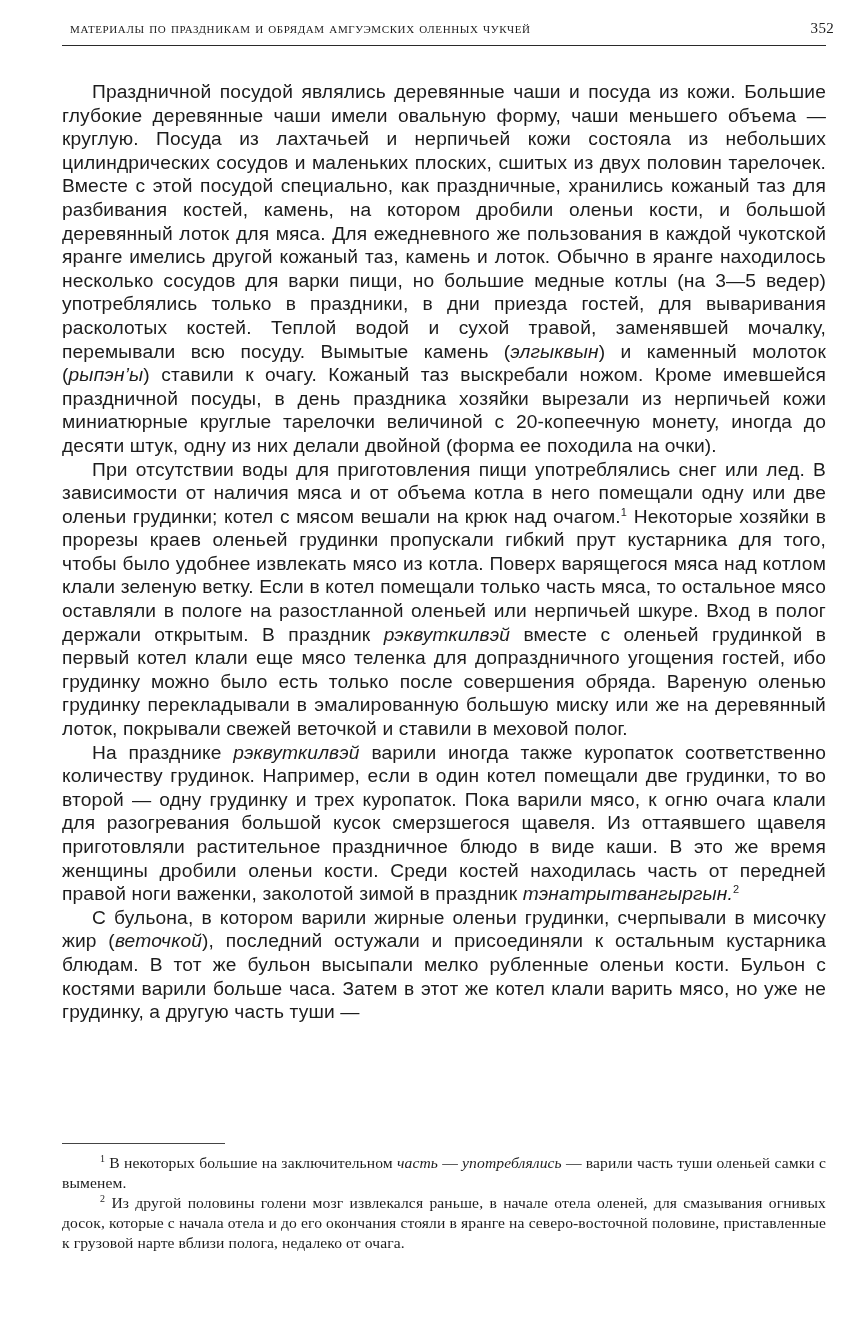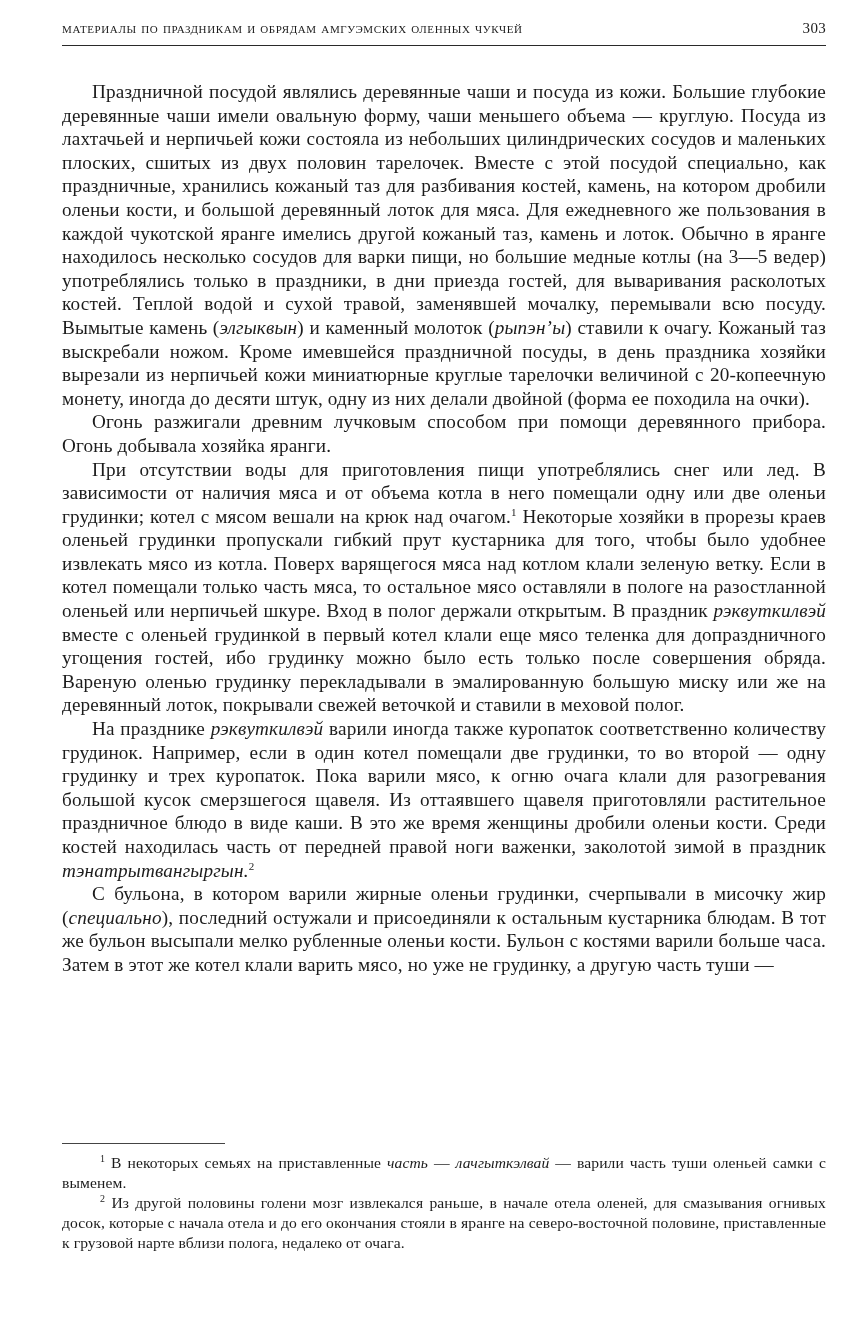--- a/index.html
+++ b/index.html
@@ -6,34 +6,34 @@
   body {
     width: 857px; height: 1329px;
     background: #ffffff;
     color: #1c1c1c;
     font-family: "DejaVu Serif", "Liberation Serif", serif;
     position: relative;
     overflow: hidden;
   }
   .page { position: absolute; left: 62px; top: 0; width: 764px; }
   .running-head {
-    position: absolute; top: 19px; left: 0; width: 764px;
+    position: absolute; top: 19px; left: 8px; width: 764px;
     display: flex; justify-content: space-between; align-items: baseline;
     font-size: 14.5px; letter-spacing: 0.3px;
     font-family: "Liberation Serif", serif;
   }
   .running-head .title { font-variant: small-caps; text-transform: lowercase; letter-spacing: 0.6px; font-size: 16px; }
   .running-head .pnum { font-size: 15px; }
   .head-rule {
     position: absolute; top: 45px; left: 0; width: 764px; height: 0;
     border-top: 1.5px solid #2a2a2a;
   }
   .body-text {
     position: absolute; top: 80px; left: 0; width: 764px;
-    font-family: Liberation Serif, serif;
+    font-family: Liberation Sans, sans-serif;
     font-size: 19.2px;
     line-height: 23.6px;
     text-align: justify;
     hyphens: manual;
     letter-spacing: 0.15px;
   }
   .body-text p { margin: 0; text-indent: 30px; }
   i, .it { font-style: italic; }
   sup { font-size: 11px; line-height: 0; vertical-align: 7px; }
   .fn-rule {
@@ -50,30 +50,29 @@
   }
   .footnotes p { margin: 0; text-indent: 38px; }
   .footnotes sup { font-size: 10px; vertical-align: 6px; }
 </style>
 </head>
 <body>
 
 <div class="page">
   <div class="running-head">
     <span class="title">МАТЕРИАЛЫ ПО ПРАЗДНИКАМ И ОБРЯДАМ АМГУЭМСКИХ ОЛЕННЫХ ЧУКЧЕЙ</span>
-    <span class="pnum">303</span>
+    <span class="pnum">352</span>
   </div>
   <div class="head-rule"></div>
 
   <div class="body-text" id="body-text">
       <p><span>Праздничной посудой являлись деревянные чаши и посуда из кожи. Большие глубокие деревянные чаши имели овальную форму, чаши меньшего объема — круглую. Посуда из лахтачьей и нерпичьей кожи состояла из небольших цилиндрических сосудов и маленьких плоских, сшитых из двух половин тарелочек. Вместе с этой посудой специально, как праздничные, хранились кожаный таз для разбивания костей, камень, на котором дробили оленьи кости, и большой деревянный лоток для мяса. Для ежедневного же пользования в каждой чукотской яранге имелись другой кожаный таз, камень и лоток. Обычно в яранге находилось несколько сосудов для варки пищи, но большие медные котлы (на 3—5 ведер) употреблялись только в праздники, в дни приезда гостей, для вываривания расколотых костей. Теплой водой и сухой травой, заменявшей мочалку, перемывали всю посуду. Вымытые камень (</span><i>элгыквын</i><span>) и каменный молоток (</span><i>рыпэн’ы</i><span>) ставили к очагу. Кожаный таз выскребали ножом. Кроме имевшейся праздничной посуды, в день праздника хозяйки вырезали из нерпичьей кожи миниатюрные круглые тарелочки величиной с 20-копеечную монету, иногда до десяти штук, одну из них делали двойной (форма ее походила на очки).</span></p>
-      <p><span>Огонь разжигали древним лучковым способом при помощи деревянного прибора. Огонь добывала хозяйка яранги.</span></p>
       <p><span>При отсутствии воды для приготовления пищи употреблялись снег или лед. В зависимости от наличия мяса и от объема котла в него помещали одну или две оленьи грудинки; котел с мясом вешали на крюк над очагом.</span><sup>1</sup><span> Некоторые хозяйки в прорезы краев оленьей грудинки пропускали гибкий прут кустарника для того, чтобы было удобнее извлекать мясо из котла. Поверх варящегося мяса над котлом клали зеленую ветку. Если в котел помещали только часть мяса, то остальное мясо оставляли в пологе на разостланной оленьей или нерпичьей шкуре. Вход в полог держали открытым. В праздник </span><i>рэквуткилвэй</i><span> вместе с оленьей грудинкой в первый котел клали еще мясо теленка для допраздничного угощения гостей, ибо грудинку можно было есть только после совершения обряда. Вареную оленью грудинку перекладывали в эмалированную большую миску или же на деревянный лоток, покрывали свежей веточкой и ставили в меховой полог.</span></p>
       <p><span>На празднике </span><i>рэквуткилвэй</i><span> варили иногда также куропаток соответственно количеству грудинок. Например, если в один котел помещали две грудинки, то во второй — одну грудинку и трех куропаток. Пока варили мясо, к огню очага клали для разогревания большой кусок смерзшегося щавеля. Из оттаявшего щавеля приготовляли растительное праздничное блюдо в виде каши. В это же время женщины дробили оленьи кости. Среди костей находилась часть от передней правой ноги важенки, заколотой зимой в праздник </span><i>тэнатрытвангыргын.</i><sup>2</sup></p>
-      <p><span>С бульона, в котором варили жирные оленьи грудинки, счерпывали в мисочку жир (</span><i>специально</i><span>), последний остужали и присоединяли к остальным кустарника блюдам. В тот же бульон высыпали мелко рубленные оленьи кости. Бульон с костями варили больше часа. Затем в этот же котел клали варить мясо, но уже не грудинку, а другую часть туши —</span></p>
+      <p><span>С бульона, в котором варили жирные оленьи грудинки, счерпывали в мисочку жир (</span><i>веточкой</i><span>), последний остужали и присоединяли к остальным кустарника блюдам. В тот же бульон высыпали мелко рубленные оленьи кости. Бульон с костями варили больше часа. Затем в этот же котел клали варить мясо, но уже не грудинку, а другую часть туши —</span></p>
     </div>
 
   <div class="fn-rule"></div>
   <div class="footnotes" id="footnotes">
-      <p><sup>1</sup><span> В некоторых семьях на приставленные </span><i>часть</i><span> — </span><i>лачгыткэлвай</i><span> — варили часть туши оленьей самки с выменем.</span></p>
+      <p><sup>1</sup><span> В некоторых большие на заключительном </span><i>часть</i><span> — </span><i>употреблялись</i><span> — варили часть туши оленьей самки с выменем.</span></p>
       <p><sup>2</sup><span> Из другой половины голени мозг извлекался раньше, в начале отела оленей, для смазывания огнивых досок, которые с начала отела и до его окончания стояли в яранге на северо-восточной половине, приставленные к грузовой нарте вблизи полога, недалеко от очага.</span></p>
     </div>
 </div>
 
 </body></html>

